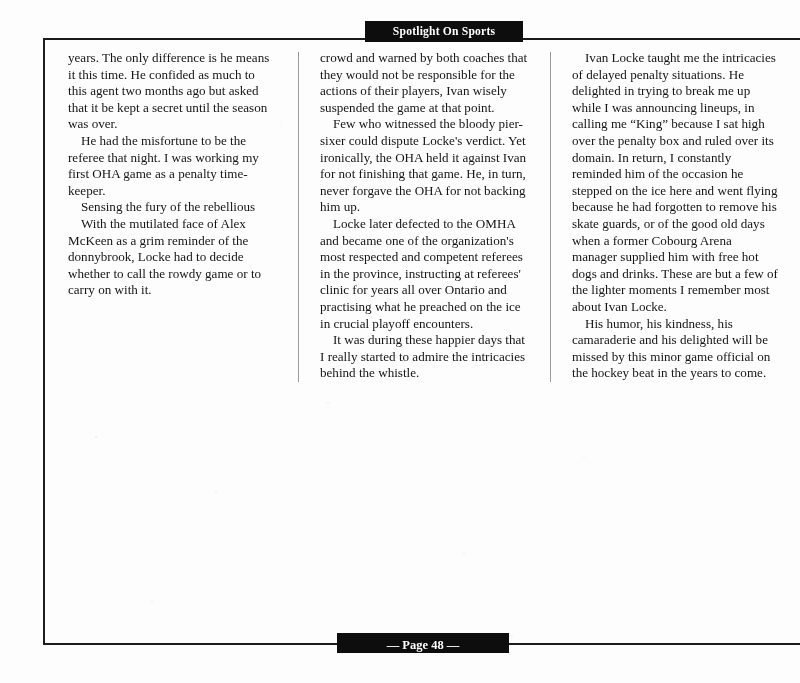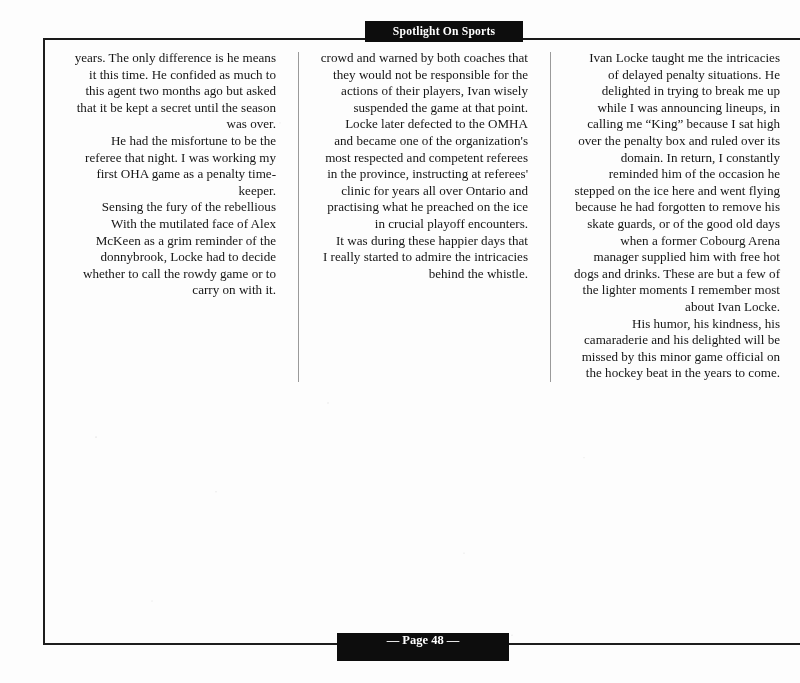--- a/index.html
+++ b/index.html
@@ -88,25 +88,25 @@
     height: 2px;
     background: #1d1d1d;
   }
 
   
   .footer-banner {
     position: absolute;
     left: 337px;
     top: 633px;
     width: 172px;
-    height: 28px;
+    height: 20px;
     background: #0d0d0d;
     color: #ffffff;
     display: flex;
-    align-items: flex-start;
+    align-items: flex-end;
     justify-content: center;
   }
   .footer-banner span {
     font-size: 12.5px;
     font-weight: bold;
     white-space: nowrap;
   }
 
   
   .columns {
@@ -131,21 +131,21 @@
     width: 1px;
     height: 330px;
     background: #9a9a9a;
   }
   .col p {
     margin: 0;
     font-size: 13.1px;
     line-height: 16.6px;
     text-indent: 13px;
     color: #151515;
-    text-align: right;
+    text-align: left;
     -webkit-font-smoothing: none;
   }
   .col p.cont {
     text-indent: 0;
   }
 </style>
 </head>
 <body>
 
 <div class="scan">
@@ -166,20 +166,21 @@
     <div class="col">
       <p class="cont">years. The only difference is he means it this time. He confided as much to this agent two months ago but asked that it be kept a secret until the season was over.</p>
       <p>He had the misfortune to be the referee that night. I was working my first OHA game as a penalty time-keeper.</p>
       <p>Sensing the fury of the rebellious</p>
       <p>With the mutilated face of Alex McKeen as a grim reminder of the donnybrook, Locke had to decide whether to call the rowdy game or to carry on with it.</p>
     </div>
 
     <div class="col">
       <div class="col-rule"></div>
       <p class="cont">crowd and warned by both coaches that they would not be responsible for the actions of their players, Ivan wisely suspended the game at that point.</p>
+      <p>Few who witnessed the bloody pier-sixer could dispute Locke's verdict. Yet ironically, the OHA held it against Ivan for not finishing that game. He, in turn, never forgave the OHA for not backing him up.</p>
       <p>Locke later defected to the OMHA and became one of the organization's most respected and competent referees in the province, instructing at referees' clinic for years all over Ontario and practising what he preached on the ice in crucial playoff encounters.</p>
       <p>It was during these happier days that I really started to admire the intricacies behind the whistle.</p>
     </div>
 
     <div class="col">
       <div class="col-rule"></div>
       <p>Ivan Locke taught me the intricacies of delayed penalty situations. He delighted in trying to break me up while I was announcing lineups, in calling me “King” because I sat high over the penalty box and ruled over its domain. In return, I constantly reminded him of the occasion he stepped on the ice here and went flying because he had forgotten to remove his skate guards, or of the good old days when a former Cobourg Arena manager supplied him with free hot dogs and drinks. These are but a few of the lighter moments I remember most about Ivan Locke.</p>
       <p>His humor, his kindness, his camaraderie and his delighted will be missed by this minor game official on the hockey beat in the years to come.</p>
     </div>
 

